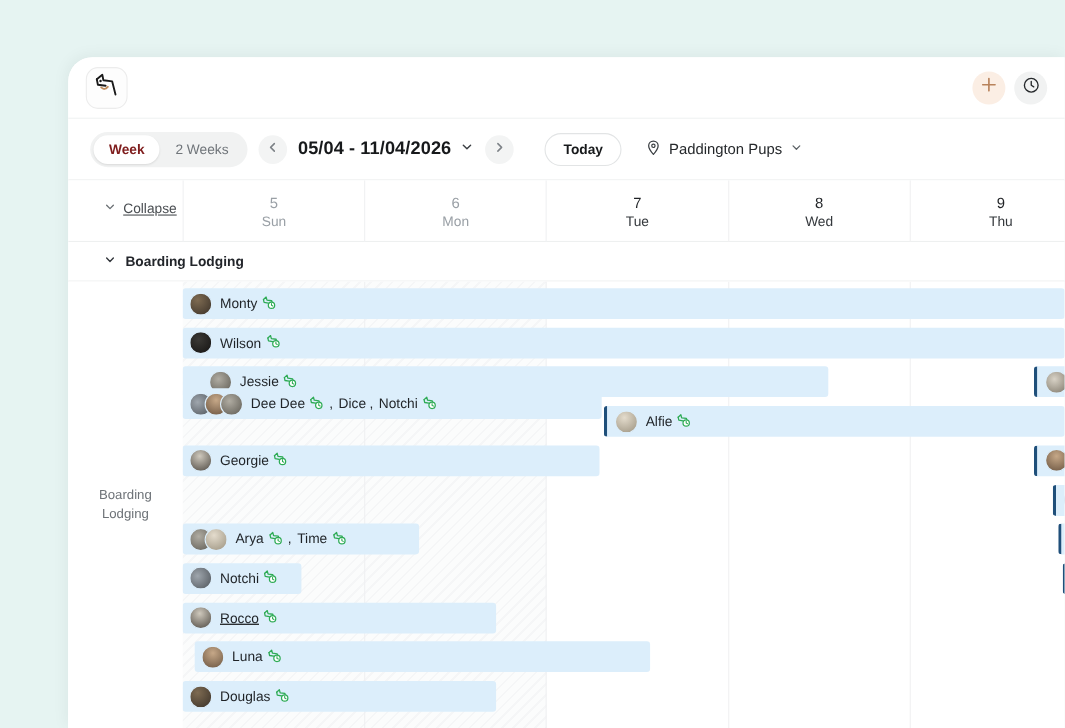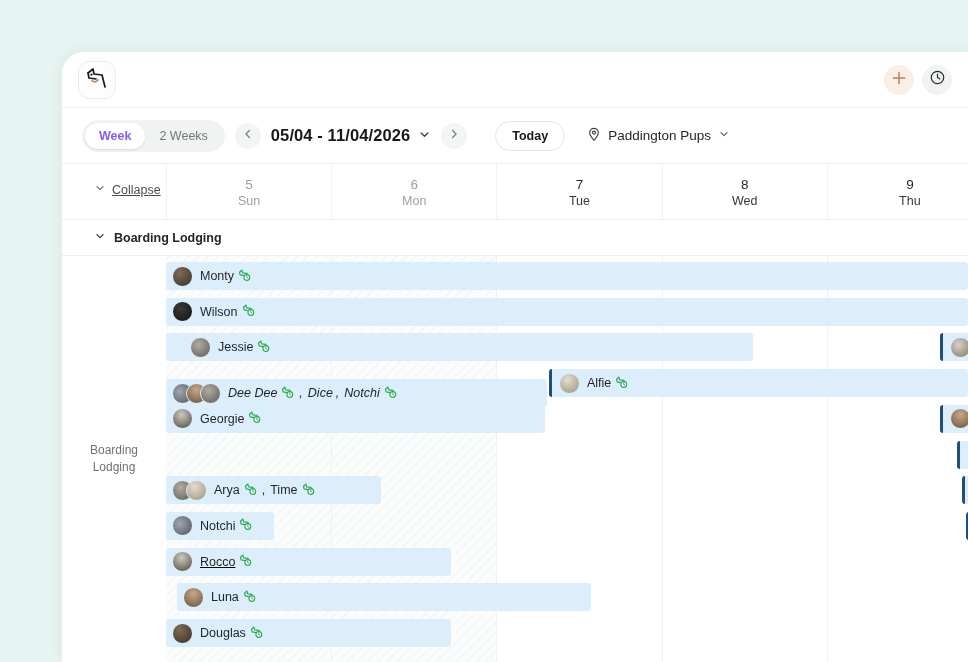--- a/index.html
+++ b/index.html
@@ -49,21 +49,21 @@
   }
   .seg {
     display: flex; align-items: center; background: #f1f2f2;
     border-radius: 999px; padding: 3px; height: 32px;
   }
   .seg-item {
     height: 26px; padding: 0 14px; border-radius: 999px;
     display: flex; align-items: center; justify-content: center;
     font-size: 12.5px; color: #70757a; cursor: pointer; white-space: nowrap;
   }
-  .seg-item.active { background: #ffffff; color: #8b5cf6; font-weight: 700;
+  .seg-item.active { background: #ffffff; color: #7f1d1d; font-weight: 700;
                      box-shadow: 0 1px 2px rgba(0,0,0,.1); }
 
   .nav-arrow {
     width: 26px; height: 26px; border-radius: 50%; background: #f3f4f4;
     display: flex; align-items: center; justify-content: center;
     margin: 0 10px; cursor: pointer; color: #7d8287; font-size: 12px;
   }
   .daterange {
     display: flex; align-items: center; gap: 8px; cursor: pointer;
     font-size: 16.5px; font-weight: 700; color: #17191b; letter-spacing: .1px;
@@ -347,21 +347,21 @@
                     <path d="M9.4 8.4 V10.2 L10.7 10.9" fill="none" stroke="#2eab55" stroke-width="1.05" stroke-linecap="round"></path>
                   </svg></span>
               </span>
             </div>
           </div>
           <div class="chip bordered" style="left: 774px; width: 90px; top: 77.4px;">
             <div class="avatars">
               <div class="av" style="background: radial-gradient(circle at 40% 35%, rgb(216, 210, 198), rgb(125, 118, 104));"></div>
             </div>
           </div>
-          <div class="chip" style="left: 0px; width: 381px; top: 123px; font-style: italic;">
+          <div class="chip" style="left: 0px; width: 381px; top: 97px;">
             <div class="avatars">
               <div class="av" style="background: radial-gradient(circle at 35% 40%, rgb(159, 166, 173), rgb(78, 84, 90));"></div>
               <div class="av" style="background: radial-gradient(circle at 50% 30%, rgb(198, 168, 136), rgb(106, 84, 64));"></div>
               <div class="av" style="background: radial-gradient(circle at 40% 35%, rgb(176, 172, 162), rgb(93, 90, 82));"></div>
             </div>
             <div class="chip-names">
               <span class="pet-name">
                 <span>Dee Dee</span>
                 <span class="dogclock"><svg width="15" height="14" viewBox="0 0 16 15">
                     <path d="M1.6 4.6 L4.2 2.2 L5 5.2 L9.6 5.8 L11.4 12.6" fill="none" stroke="#2eab55" stroke-width="1.25" stroke-linecap="round" stroke-linejoin="round"></path>

